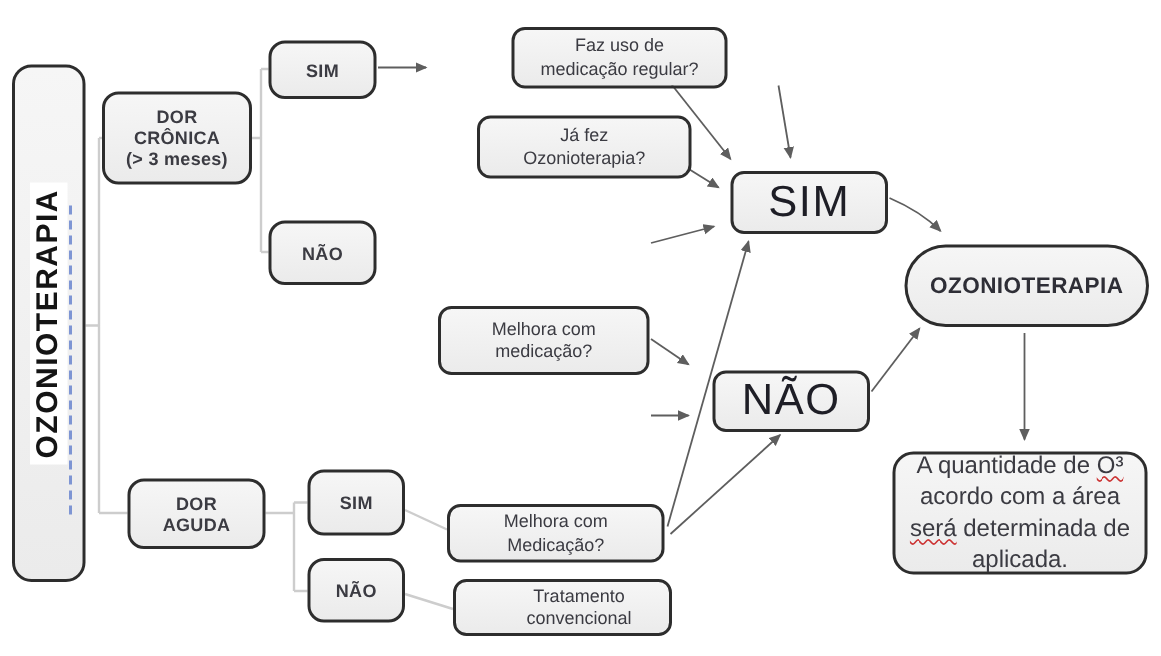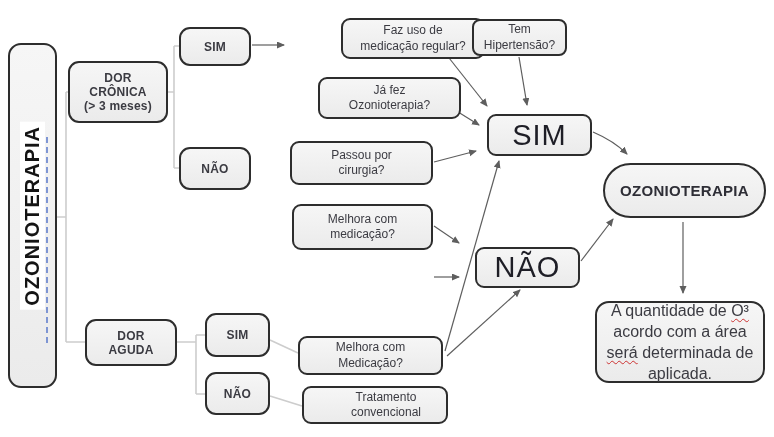--- a/index.html
+++ b/index.html
@@ -87,33 +87,25 @@
   </div>
 
   <div class="node q" style="left:293px;top:18px;width:144px;height:41px;margin-left:48px;">
     <span class="ln">Faz uso de</span>
     <span class="ln">medicação regular?</span>
   </div>
   <div class="node q" style="left:290px;top:77px;width:143px;height:42px;margin-left:28px;">
     <span class="ln">Já fez</span>
     <span class="ln">Ozonioterapia?</span>
   </div>
-  <div class="node q" style="left:290px;top:141px;width:143px;height:44px;">
-    <span class="ln">Passou por</span>
-    <span class="ln">cirurgia?</span>
-  </div>
   <div class="node q" style="left:292px;top:204px;width:141px;height:46px;">
     <span class="ln">Melhora com</span>
     <span class="ln">medicação?</span>
   </div>
 
-  <div class="node q" style="left:472px;top:19px;width:95px;height:37px;border-radius:8px;">
-    <span class="ln">Tem</span>
-    <span class="ln">Hipertensão?</span>
-  </div>
 
   <div class="node big" style="left:487px;top:114px;width:105px;height:42px;">
     <span class="ln">SIM</span>
   </div>
   <div class="node big" style="left:475px;top:247px;width:105px;height:41px;">
     <span class="ln">NÃO</span>
   </div>
 
   <div class="node pill" style="left:603px;top:163px;width:163px;height:55px;">
     <span class="ln">OZONIOTERAPIA</span>

